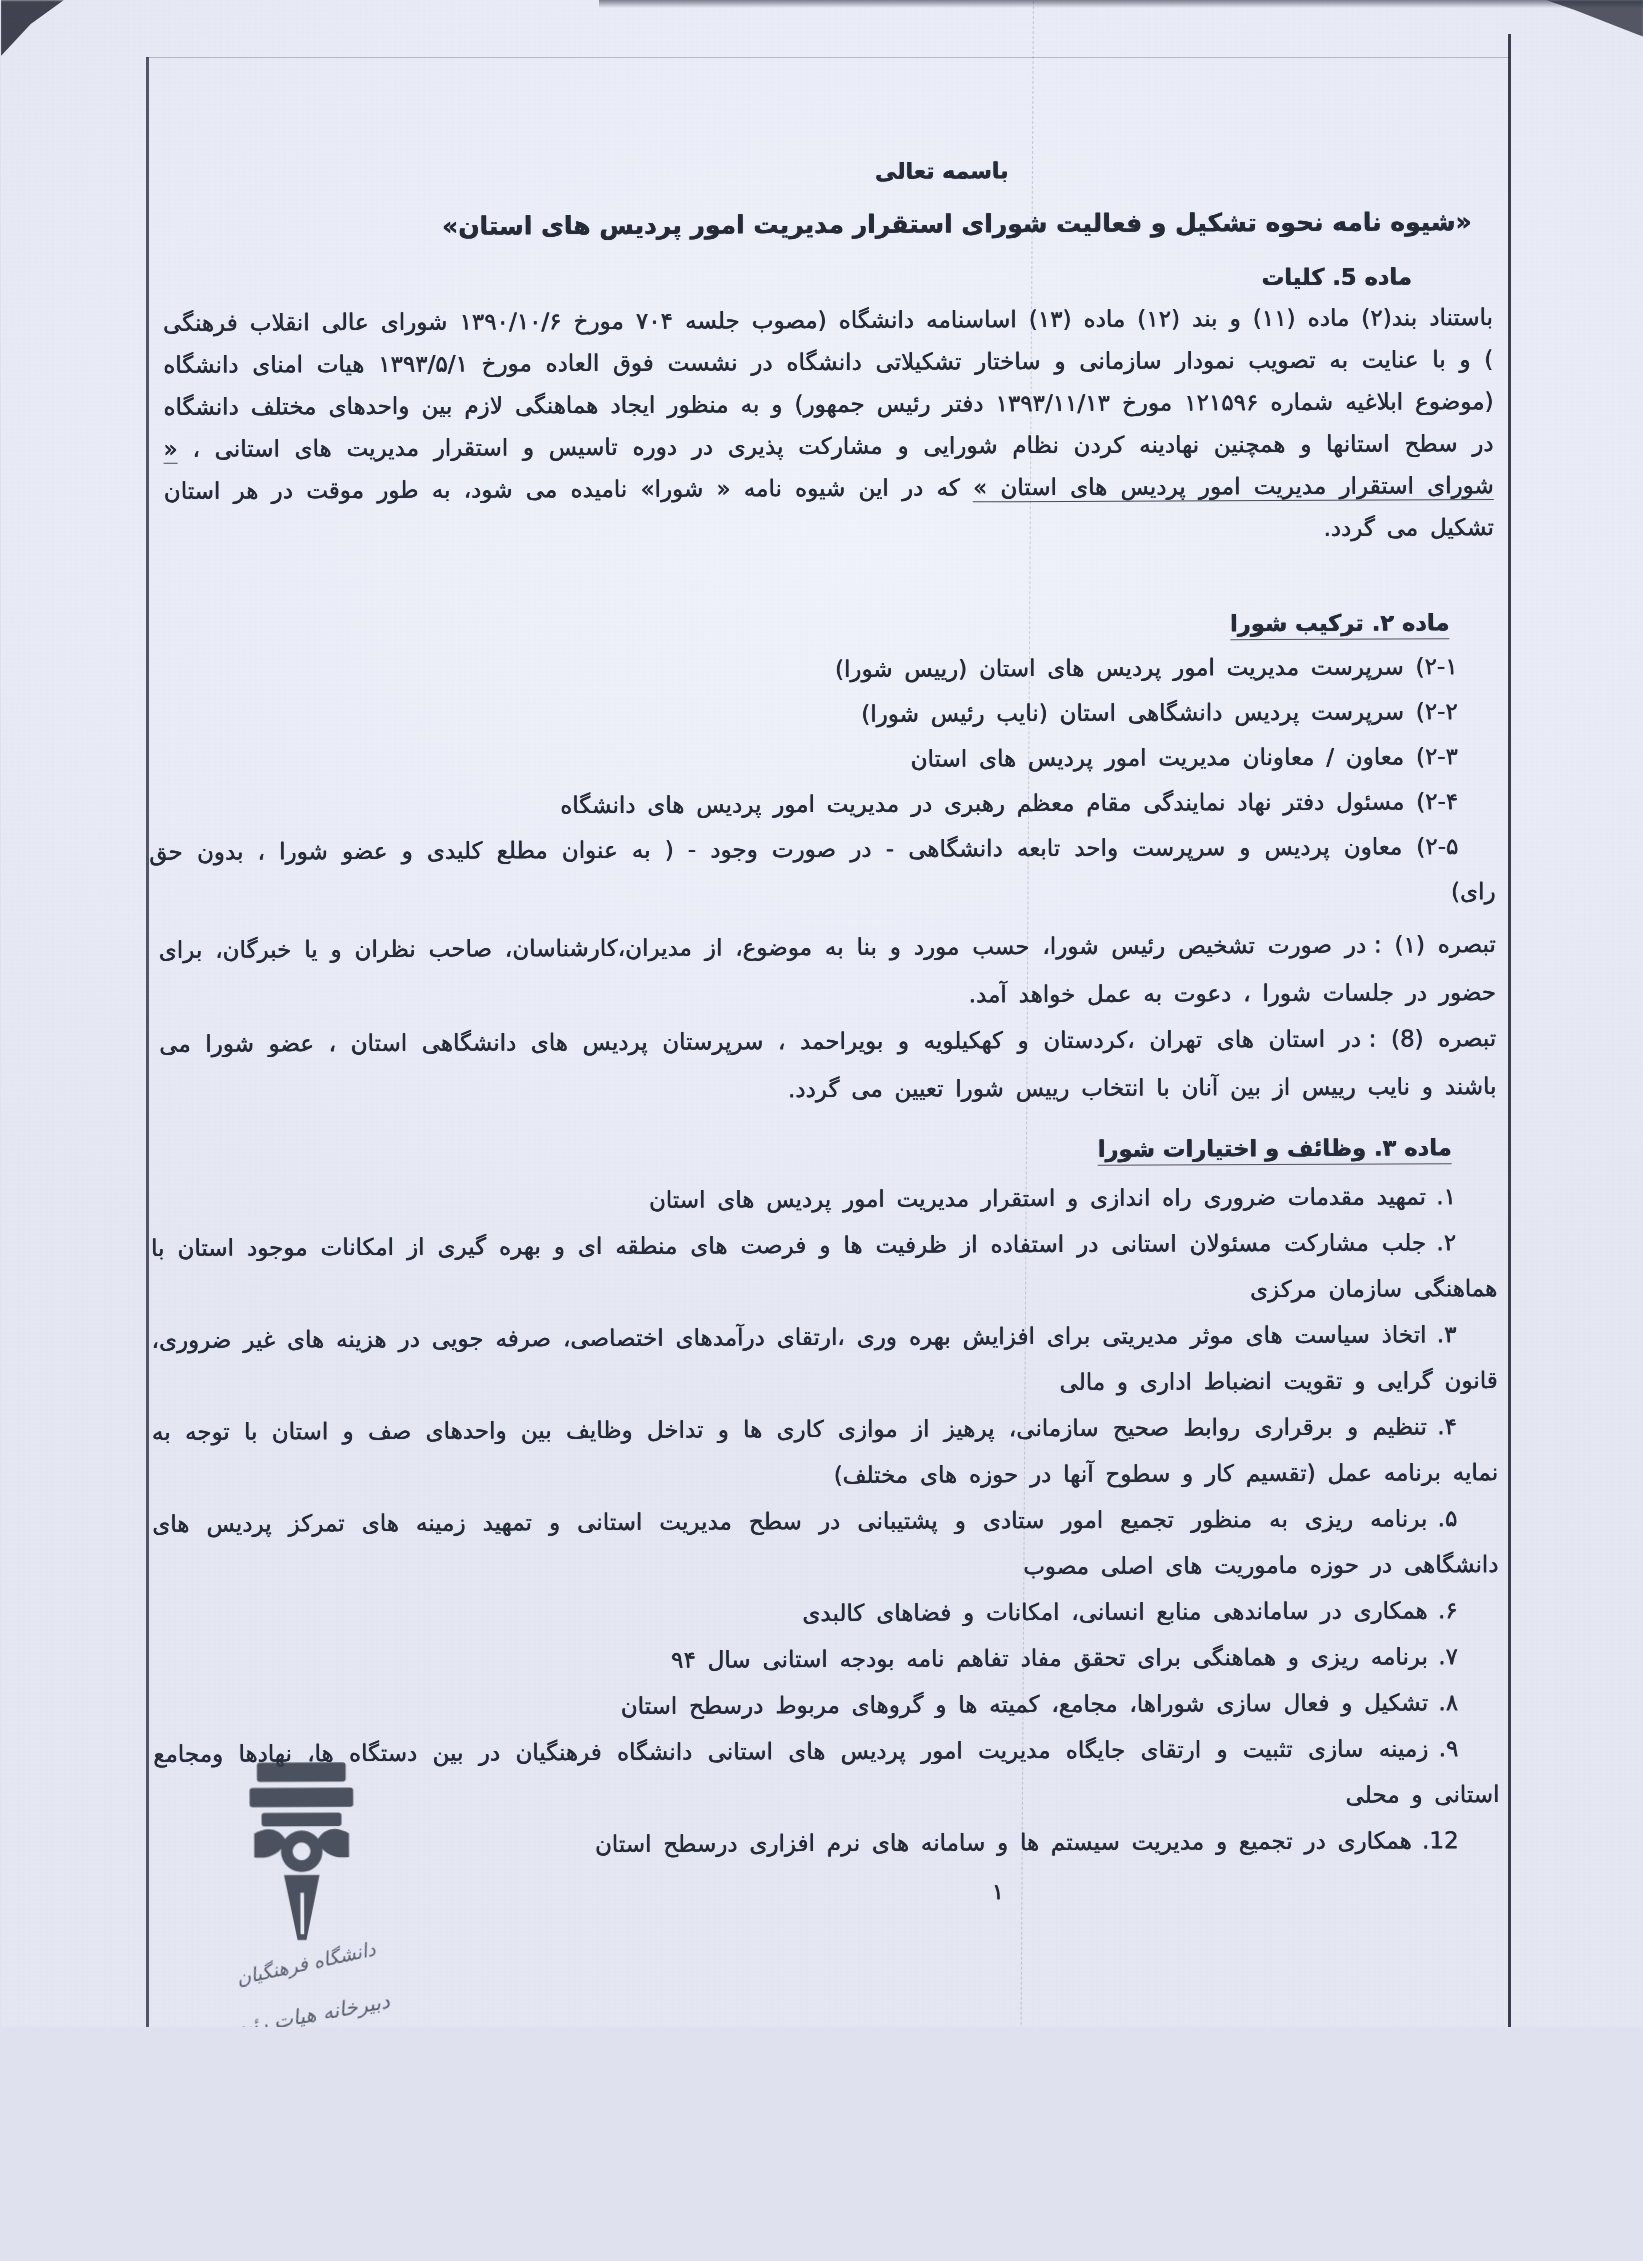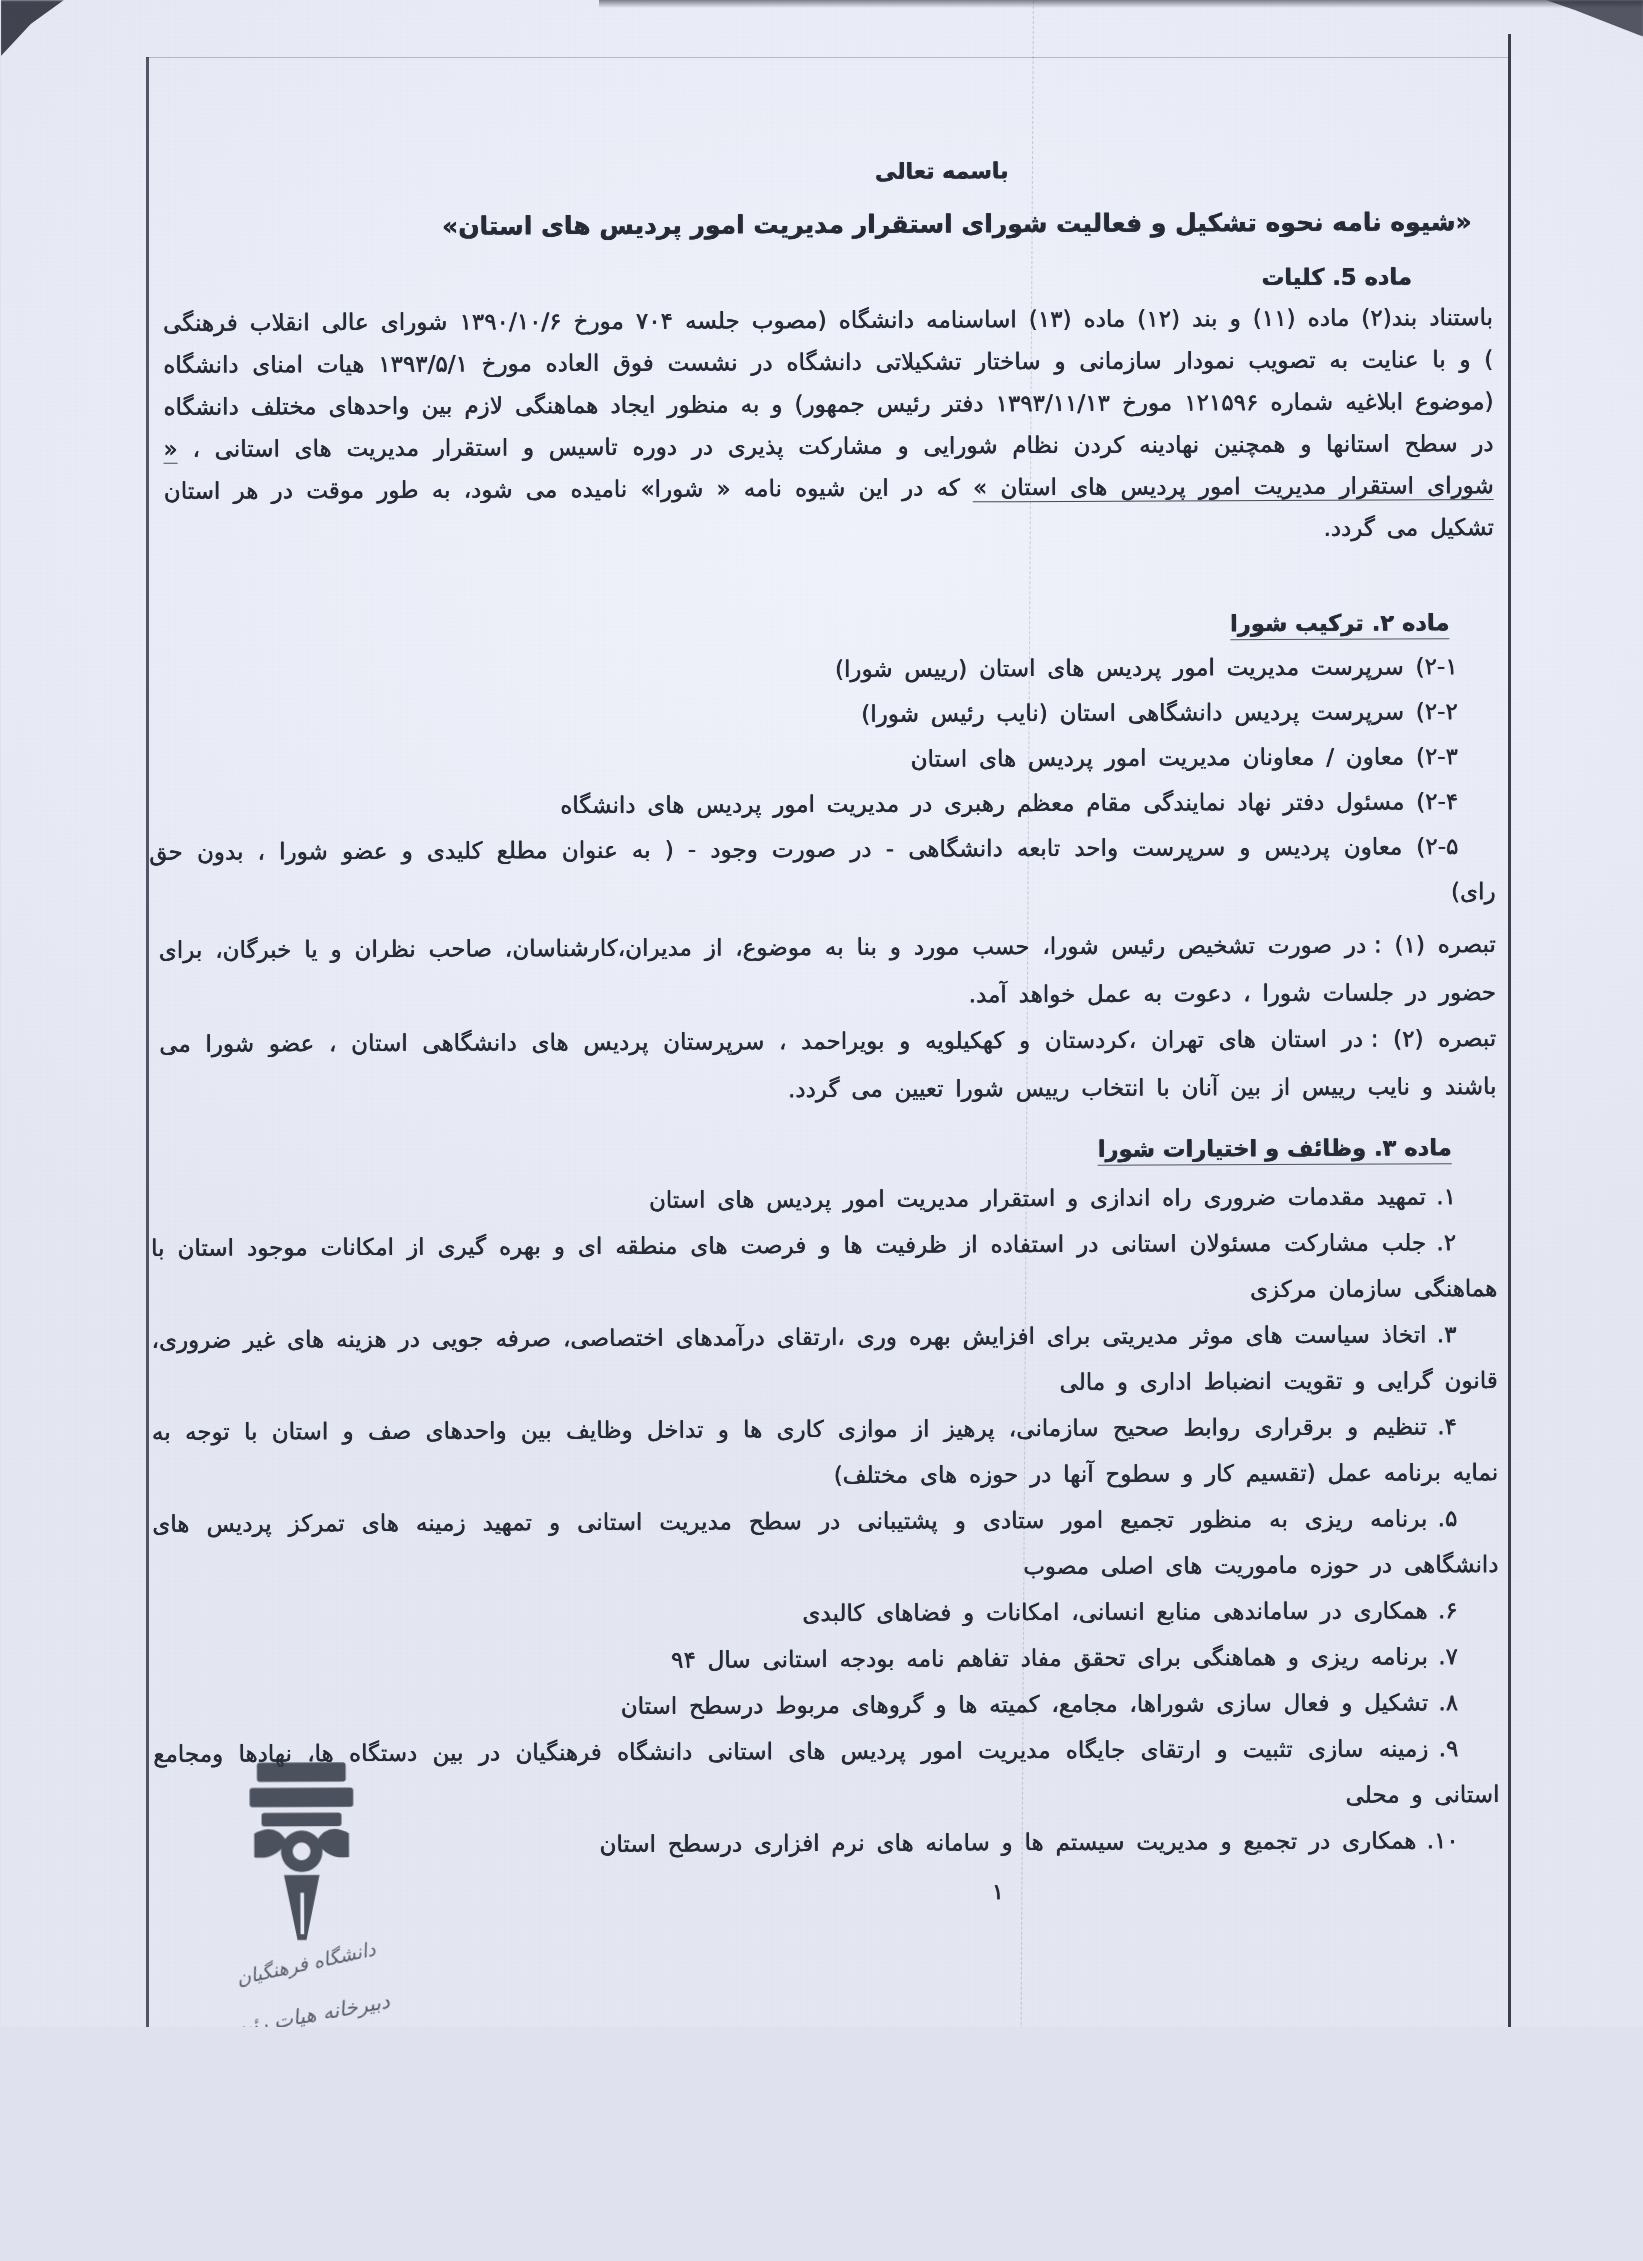--- a/index.html
+++ b/index.html
@@ -94,37 +94,37 @@
     <div class="list a2 ink">
       <div class="item">۲-۱) سرپرست مدیریت امور پردیس های استان (رییس شورا)</div>
       <div class="item">۲-۲) سرپرست پردیس دانشگاهی استان (نایب رئیس شورا)</div>
       <div class="item">۲-۳) معاون / معاونان مدیریت امور پردیس های استان</div>
       <div class="item">۲-۴) مسئول دفتر نهاد نمایندگی مقام معظم رهبری در مدیریت امور پردیس های دانشگاه</div>
       <div class="item">۲-۵) معاون پردیس و سرپرست واحد تابعه دانشگاهی - در صورت وجود - ( به عنوان مطلع کلیدی و عضو شورا ، بدون حق رای)</div>
     </div>
 
     <div class="note ink n1pos"><span class="lbl">تبصره (۱) :</span><span>در صورت تشخیص رئیس شورا، حسب مورد و بنا به موضوع، از مدیران،کارشناسان، صاحب نظران و یا خبرگان، برای حضور در جلسات شورا ، دعوت به عمل خواهد آمد.</span></div>
 
-    <div class="note ink n2pos"><span class="lbl">تبصره (۲) :</span><span>در استان های تهران ،کردستان و کهکیلویه و بویراحمد ، سرپرستان پردیس های دانشگاهی استان ، عضو شورا می باشند و نایب رییس از بین آنان با انتخاب رییس شورا تعیین می گردد.</span></div>
+    <div class="note ink n2pos"><span class="lbl">تبصره (8) :</span><span>در استان های تهران ،کردستان و کهکیلویه و بویراحمد ، سرپرستان پردیس های دانشگاهی استان ، عضو شورا می باشند و نایب رییس از بین آنان با انتخاب رییس شورا تعیین می گردد.</span></div>
 
     <div class="h u ink h3pos">
       <span class="hl">ماده ۳. وظائف و اختیارات شورا</span>
     </div>
 
     <div class="list a3 ink">
       <div class="item"><span class="num">۱.</span><span>تمهید مقدمات ضروری راه اندازی و استقرار مدیریت امور پردیس های استان</span></div>
       <div class="item"><span class="num">۲.</span><span>جلب مشارکت مسئولان استانی در استفاده از ظرفیت ها و فرصت های منطقه ای و بهره گیری از امکانات موجود استان با هماهنگی سازمان مرکزی</span></div>
       <div class="item"><span class="num">۳.</span><span>اتخاذ سیاست های موثر مدیریتی برای افزایش بهره وری ،ارتقای درآمدهای اختصاصی، صرفه جویی در هزینه های غیر ضروری، قانون گرایی و تقویت انضباط اداری و مالی</span></div>
       <div class="item"><span class="num">۴.</span><span>تنظیم و برقراری روابط صحیح سازمانی، پرهیز از موازی کاری ها و تداخل وظایف بین واحدهای صف و استان با توجه به نمایه برنامه عمل (تقسیم کار و سطوح آنها در حوزه های مختلف)</span></div>
       <div class="item"><span class="num">۵.</span><span>برنامه ریزی به منظور تجمیع امور ستادی و پشتیبانی در سطح مدیریت استانی و تمهید زمینه های تمرکز پردیس های دانشگاهی در حوزه ماموریت های اصلی مصوب</span></div>
       <div class="item"><span class="num">۶.</span><span>همکاری در ساماندهی منابع انسانی، امکانات و فضاهای کالبدی</span></div>
       <div class="item"><span class="num">۷.</span><span>برنامه ریزی و هماهنگی برای تحقق مفاد تفاهم نامه بودجه استانی سال ۹۴</span></div>
       <div class="item"><span class="num">۸.</span><span>تشکیل و فعال سازی شوراها، مجامع، کمیته ها و گروهای مربوط درسطح استان</span></div>
       <div class="item"><span class="num">۹.</span><span>زمینه سازی تثبیت و ارتقای جایگاه مدیریت امور پردیس های استانی دانشگاه فرهنگیان در بین دستگاه ها، نهادها ومجامع استانی و محلی</span></div>
-      <div class="item"><span class="num">۱۰.</span><span>همکاری در تجمیع و مدیریت سیستم ها و سامانه های نرم افزاری درسطح استان</span></div>
+      <div class="item"><span class="num">12.</span><span>همکاری در تجمیع و مدیریت سیستم ها و سامانه های نرم افزاری درسطح استان</span></div>
     </div>
 
     <div class="stamp">
       <svg width="148" height="193" viewBox="0 0 100 130">
         <g fill="#343947">
           <rect x="20" y="2" width="60" height="13" rx="2"></rect>
           <rect x="15" y="19" width="70" height="13" rx="2"></rect>
           <rect x="23" y="36" width="54" height="9" rx="2"></rect>
           <path d="M18 50 Q32 42 40 55 Q33 68 18 66 Z"></path>
           <path d="M82 50 Q68 42 60 55 Q67 68 82 66 Z"></path>

